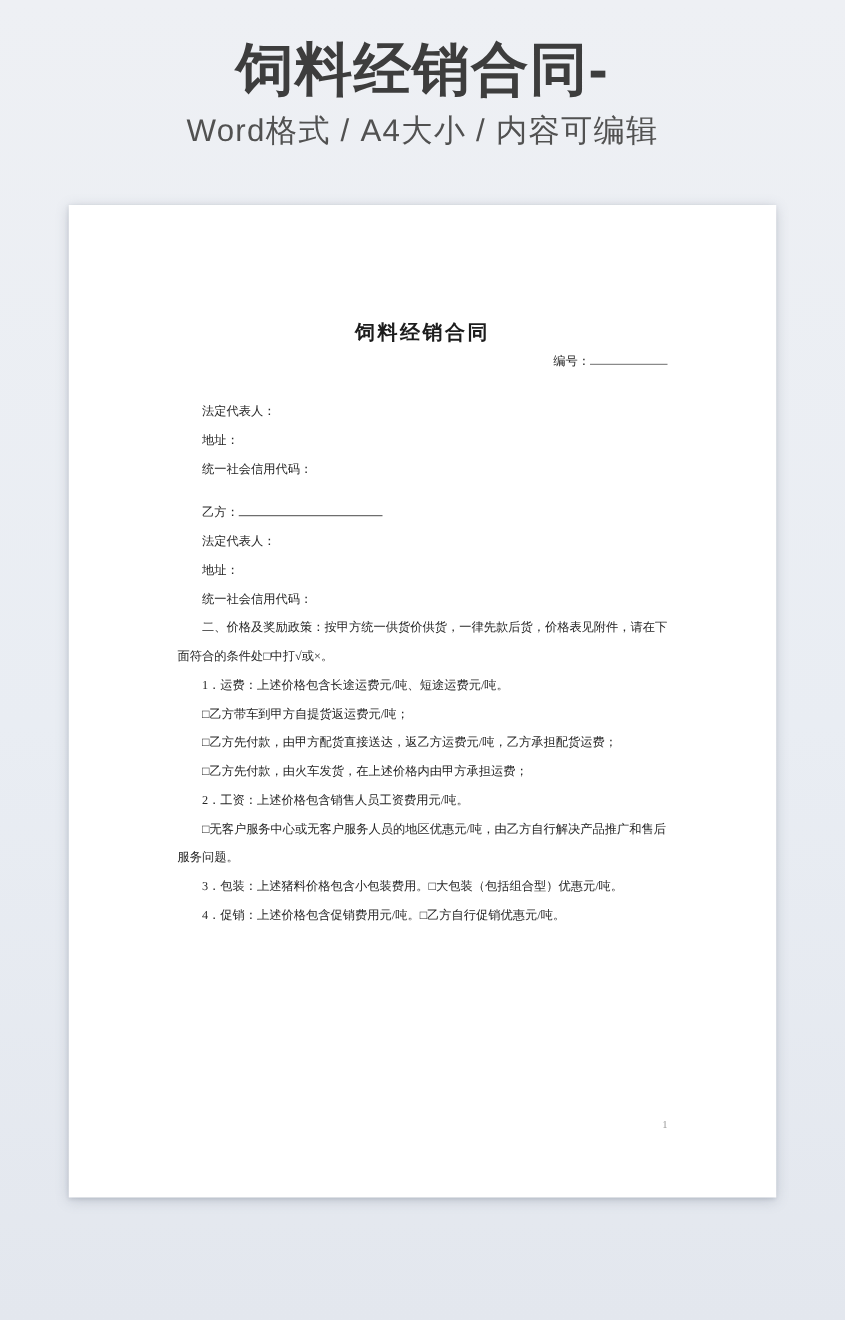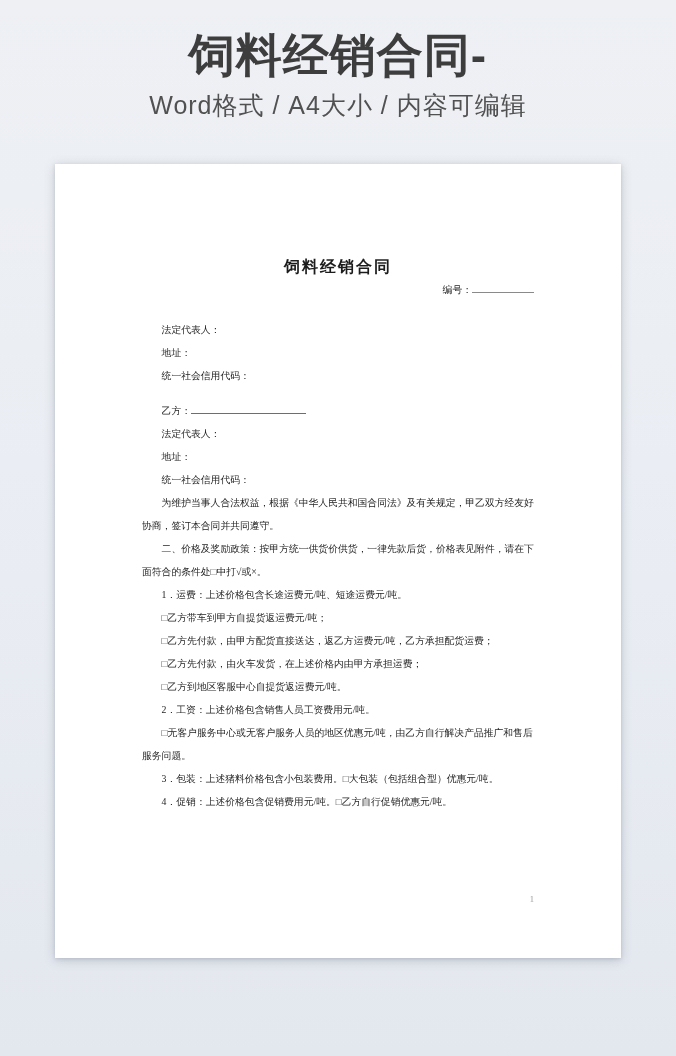--- a/index.html
+++ b/index.html
@@ -65,21 +65,21 @@
     color: #2b2b2b;
   }
   .sheet p {
     margin: 0;
     font-size: 9.8px;
     line-height: 23px;
     text-indent: 2em;
     color: #262626;
   }
   .party-a { margin-top: 17px; }
-  .party-b { margin-top: 12px; }
+  .party-b { margin-top: 12px; font-family: Liberation Mono, monospace; }
   .preamble { margin-top: 10px; }
   
   .ul {
     display: inline-block;
     height: 9px;
     border-bottom: 1px solid #6e6e6e;
     vertical-align: baseline;
   }
   .ul-num { width: 62px; border-bottom-color: #8a8a8a; }
   .ul-b   { width: 115px; }
@@ -114,29 +114,27 @@
     <p>统一社会信用代码：</p>
   </div>
 
   <div class="party-b">
     <p><span>乙方：</span><span class="ul ul-b"></span></p>
     <p>法定代表人：</p>
     <p>地址：</p>
     <p>统一社会信用代码：</p>
   </div>
 
-  <p class="preamble">为维护当事人合法权益，根据《中华人民共和国合同法》及有关规定，甲乙双方经友好协商，签订本合同并共同遵守。</p>
 
 
   <p class="clause-two">二、价格及奖励政策：按甲方统一供货价供货，一律先款后货，价格表见附件，请在下面符合的条件处□中打√或×。</p>
 
   <p>1．运费：上述价格包含长途运费元/吨、短途运费元/吨。</p>
   <p>□乙方带车到甲方自提货返运费元/吨；</p>
   <p>□乙方先付款，由甲方配货直接送达，返乙方运费元/吨，乙方承担配货运费；</p>
   <p>□乙方先付款，由火车发货，在上述价格内由甲方承担运费；</p>
-  <p>□乙方到地区客服中心自提货返运费元/吨。</p>
   <p>2．工资：上述价格包含销售人员工资费用元/吨。</p>
   <p>□无客户服务中心或无客户服务人员的地区优惠元/吨，由乙方自行解决产品推广和售后服务问题。</p>
   <p>3．包装：上述猪料价格包含小包装费用。□大包装（包括组合型）优惠元/吨。</p>
   <p>4．促销：上述价格包含促销费用元/吨。□乙方自行促销优惠元/吨。</p>
 
   <div class="page-num">1</div>
 </div>
 
 </body></html>

